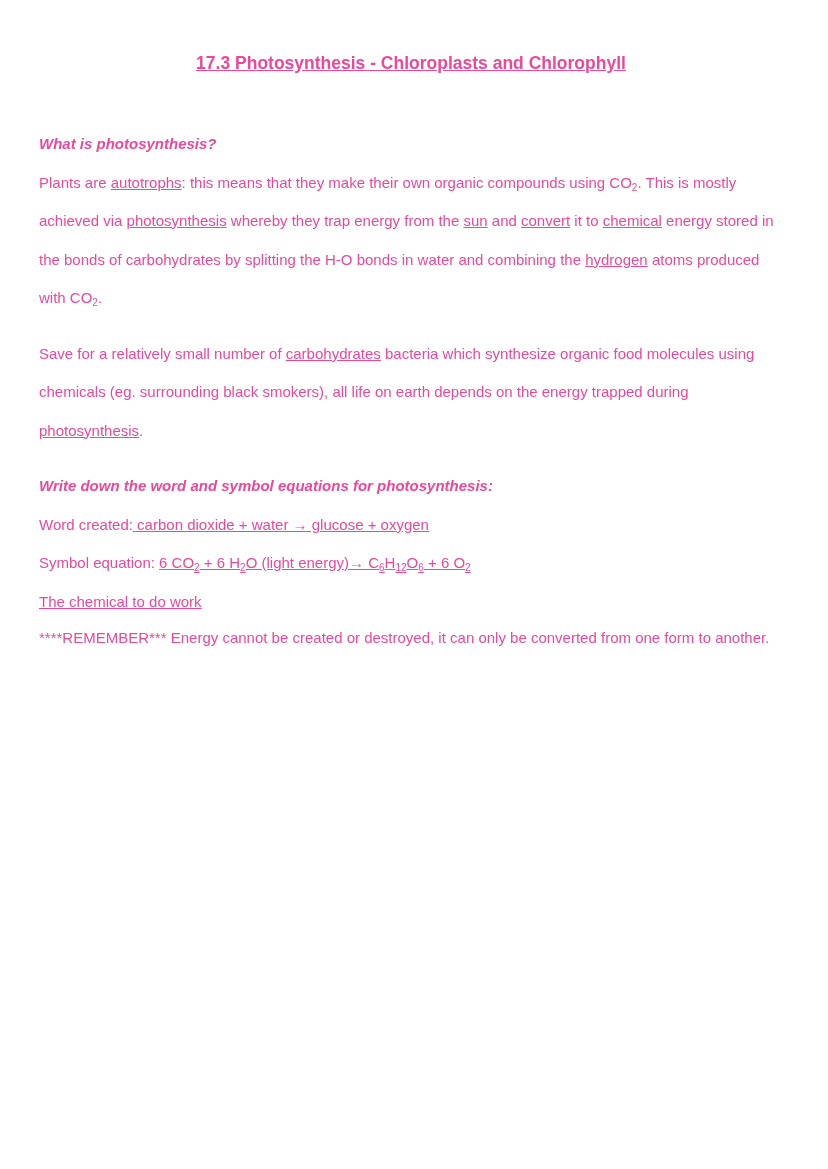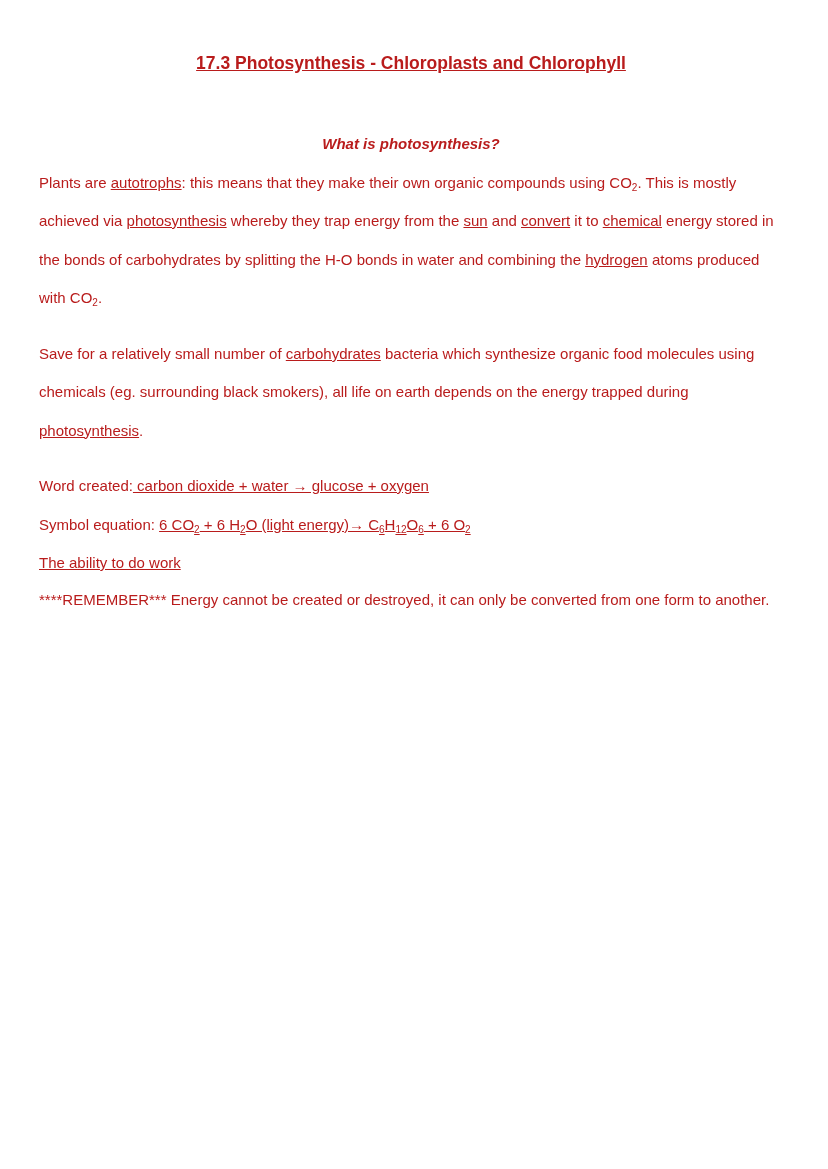--- a/index.html
+++ b/index.html
@@ -6,21 +6,21 @@
     margin: 0;
     padding: 0;
     background: #ffffff;
   }
   .page {
     position: relative;
     width: 828px;
     height: 1169px;
     margin: 0 auto;
     background: #ffffff;
-    color: #b91c1c;
+    color: #ec4899;
     font-family: "Liberation Sans", sans-serif;
     font-size: 15px;
     overflow: hidden;
   }
   .doc-content {
     padding: 0 45px 0 39px;
   }
   
   .b-title {
     padding-top: 52px;
@@ -28,21 +28,20 @@
     font-size: 17.5px;
     font-weight: 700;
     line-height: 22px;
     text-align: center;
   }
   .b-h {
     margin: 0;
     font-weight: 700;
     font-style: italic;
     line-height: 38.5px;
-    text-align: center;
   }
   .b-p {
     margin: 0 0 17px 0;
     line-height: 38.5px;
   }
   .b-line {
     margin: 0;
     line-height: 38.5px;
   }
   .b-ps {
@@ -61,18 +60,19 @@
 </style>
 </head>
 <body>
 
 <div class="page">
   <div class="doc-content">
       <div class="b-title"><span class="u">17.3 Photosynthesis - Chloroplasts and Chlorophyll</span></div>
       <div class="b-h"><span>What is photosynthesis?</span></div>
       <div class="b-p"><span>Plants are </span><span class="u">autotrophs</span><span>: this means that they make their own organic compounds using CO</span><span class="sub">2</span><span>. This is mostly achieved via </span><span class="u">photosynthesis</span><span> whereby they trap energy from the </span><span class="u">sun</span><span> and </span><span class="u">convert</span><span> it to </span><span class="u">chemical</span><span> energy stored in the bonds of carbohydrates by splitting the H-O bonds in water and combining the </span><span class="u">hydrogen</span><span> atoms produced with CO</span><span class="sub">2</span><span>.</span></div>
       <div class="b-p"><span>Save for a relatively small number of </span><span class="u">carbohydrates</span><span> bacteria which synthesize organic food molecules using chemicals (eg. surrounding black smokers), all life on earth depends on the energy trapped during </span><span class="u">photosynthesis</span><span>.</span></div>
+      <div class="b-h"><span>Write down the word and symbol equations for photosynthesis:</span></div>
       <div class="b-line"><span>Word created:</span><span class="u"> carbon dioxide + water → glucose + oxygen</span></div>
       <div class="b-line"><span>Symbol equation: </span><span class="u">6 CO</span><span class="u sub">2</span><span class="u"> + 6 H</span><span class="u sub">2</span><span class="u">O (light energy)→ C</span><span class="u sub">6</span><span class="u">H</span><span class="u sub">12</span><span class="u">O</span><span class="u sub">6</span><span class="u"> + 6 O</span><span class="u sub">2</span></div>
-      <div class="b-line"><span class="u">The ability to do work</span></div>
+      <div class="b-line"><span class="u">The chemical to do work</span></div>
       <div class="b-ps"><span>****REMEMBER*** Energy cannot be created or destroyed, it can only be converted from one form to another.</span></div>
     </div>
 </div>
 
 </body></html>

